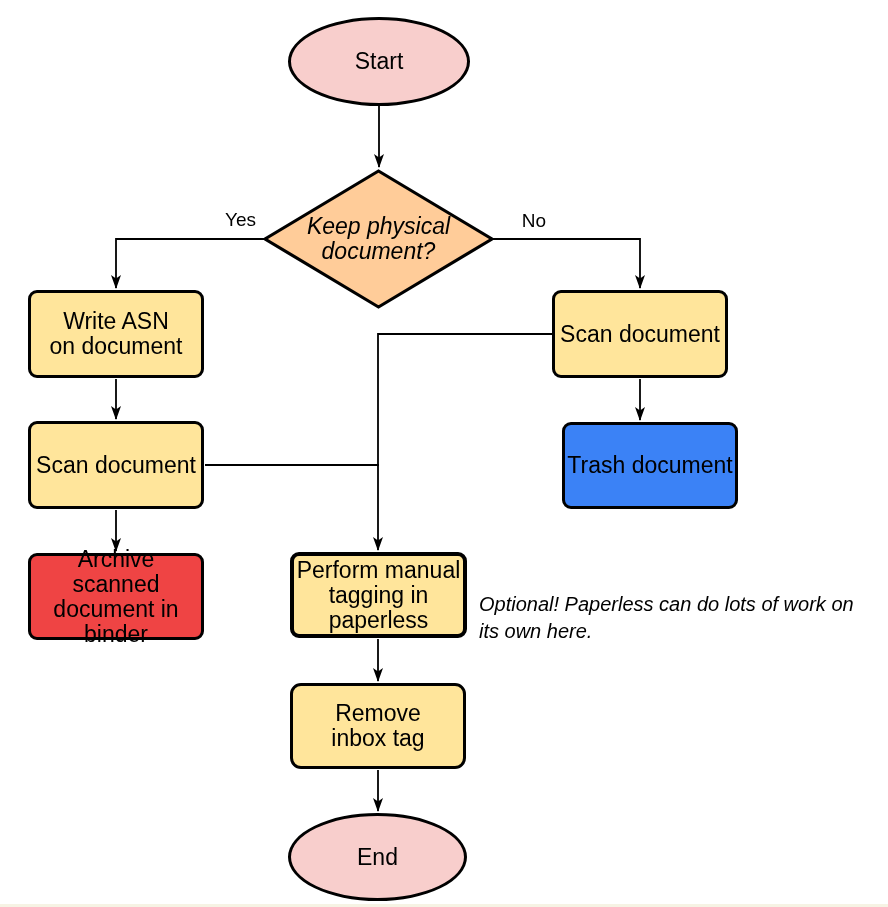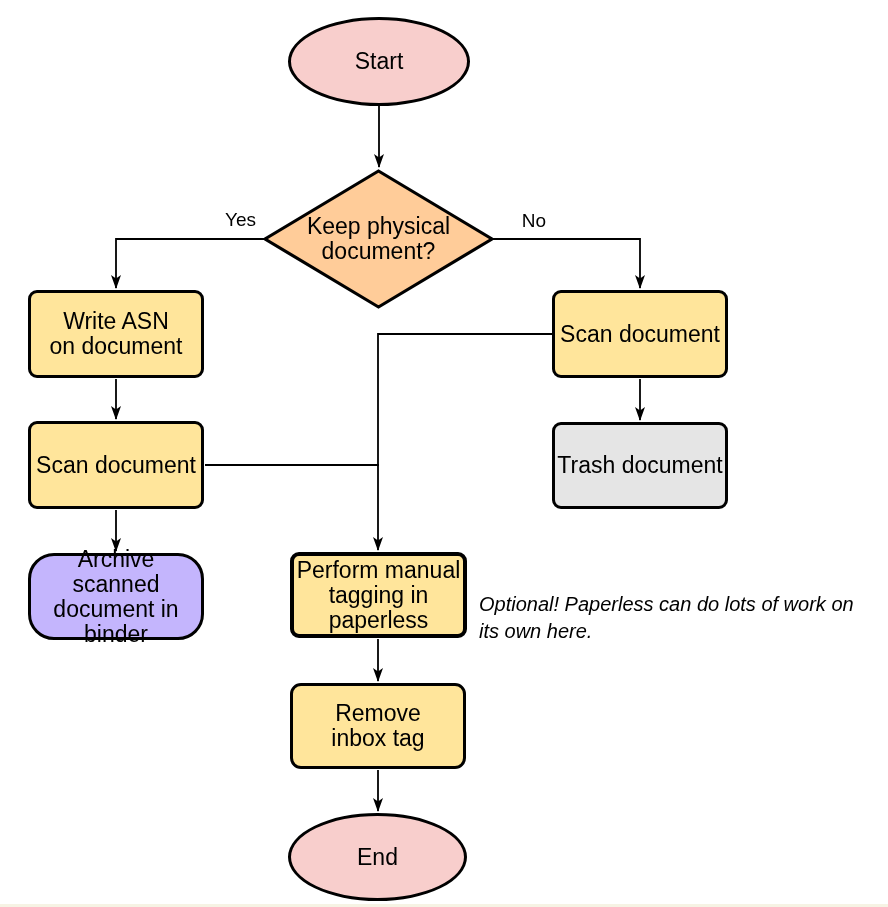--- a/index.html
+++ b/index.html
@@ -24,21 +24,21 @@
     white-space: pre-line;
   }
   .rect-node {
     border: 3px solid #000000;
     border-radius: 9px;
   }
   .ellipse-node {
     border: 3px solid #000000;
     border-radius: 50%;
   }
-  .diamond-node { border: none; }
+  .diamond-node { border: none; font-style: italic; }
   .diamond-node svg { position: absolute; inset: 0; }
   .diamond-label {
     position: relative;
     z-index: 1;
     text-align: center;
     white-space: pre-line;
   }
   
   .n-start    { left: 288px; top: 17px;  width: 182px; height: 89px; }
   .n-decision { left: 262px; top: 168px; width: 233px; height: 142px; }
@@ -122,31 +122,31 @@
 
   <div class="node rect-node n-write" style="background: rgb(255, 229, 155);">
     <span>Write ASN
 on document</span>
   </div>
 
   <div class="node rect-node n-scanl" style="background: rgb(255, 229, 155);">
     <span>Scan document</span>
   </div>
 
-  <div class="node rect-node n-archive" style="background: #c4b5fd; border-radius: 26px;">
+  <div class="node rect-node n-archive" style="background: #ef4444;">
     <span>Archive scanned
 document in
 binder</span>
   </div>
 
   <div class="node rect-node n-scanr" style="background: rgb(255, 229, 155);">
     <span>Scan document</span>
   </div>
 
-  <div class="node rect-node n-trash" style="background: #e5e5e5;">
+  <div class="node rect-node n-trash" style="background: #3b82f6; margin-left: 10px;">
     <span>Trash document</span>
   </div>
 
   <div class="node rect-node n-tag" style="background: rgb(255, 229, 155);">
     <span>Perform manual
 tagging in
 paperless</span>
   </div>
 
   <div class="node rect-node n-remove" style="background: rgb(255, 229, 155); border-radius: 11px;">

